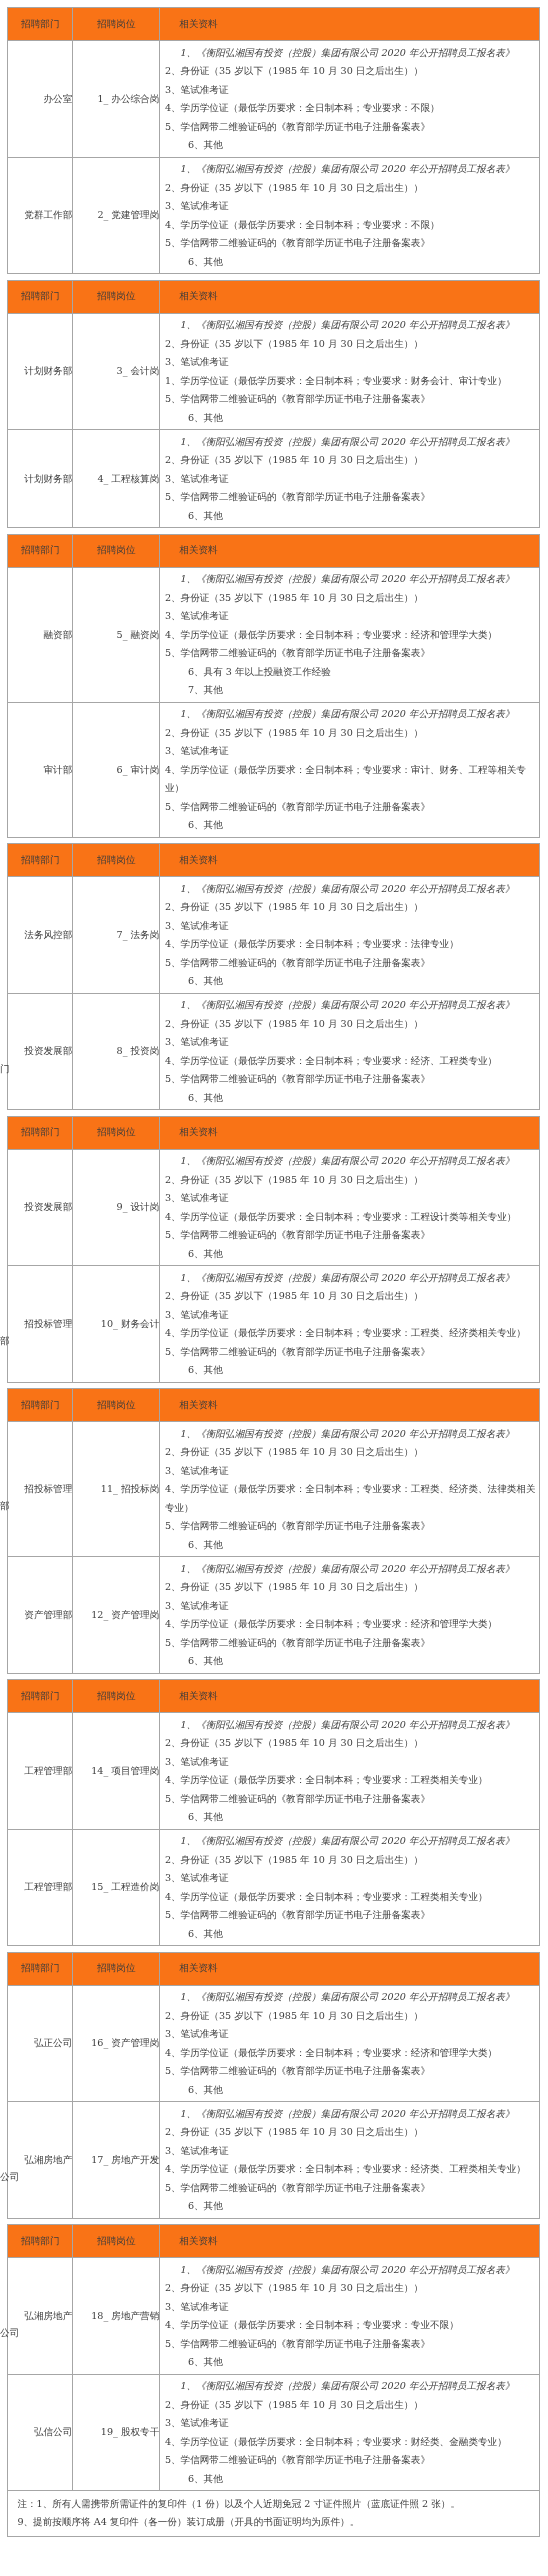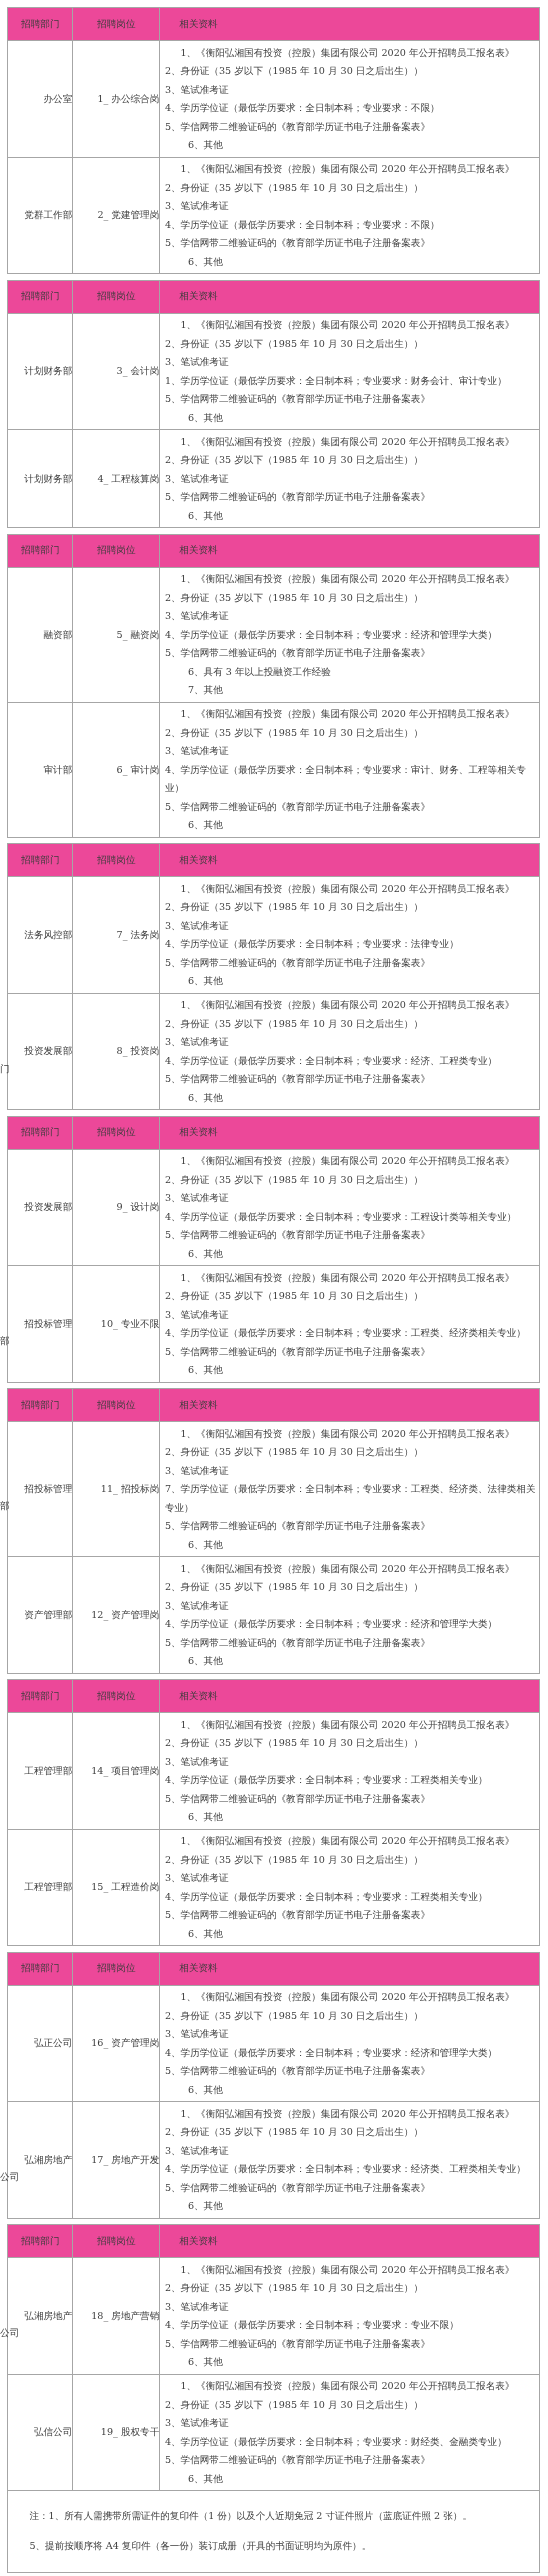--- a/index.html
+++ b/index.html
@@ -21,21 +21,21 @@
     border-left:0.9px solid #a6a6a6;
     margin-bottom:5.5px;
     font-size:9.6px;
     background:#ffffff;
   }
   .cell{
     border-right:0.9px solid #a6a6a6;
     border-bottom:0.9px solid #a6a6a6;
     box-sizing:border-box;
   }
-  .hdr{background:#ec4899;}
+  .hdr{background:#f97316;}
   .hc{display:flex;align-items:center;height:33px;}
   .hc.ctr{justify-content:center;}
   .hc.matpad{padding-left:19px;}
   .dc{
     display:flex;
     align-items:center;
     justify-content:flex-end;
     text-align:center;
     position:relative;
     line-height:18.3px;
@@ -46,28 +46,28 @@
     top:calc(50% + 8.2px);
     white-space:nowrap;
     text-align:left;
   }
   .mats{padding:2.7px 3.7px 1.8px 4.6px;}
   .mats p{
     margin:0;
     line-height:18.5px;
     text-align:left;
   }
-  .ind1{text-indent:15.5px;}
+  .ind1{text-indent:15.5px;font-style:italic;}
   .ind2{text-indent:23px;}
   .note{
     grid-column:1 / -1;
     padding:3.7px 7.3px 4.6px 9.1px;
   }
   .note p{
-    margin:12px;
+    margin:0;
     line-height:18.5px;
   }
 </style>
 </head>
 <body>
 
 <div id="doc">
     <div class="tbl">
       <div class="cell hc ctr hdr">招聘部门</div>
       <div class="cell hc ctr hdr">招聘岗位</div>
@@ -217,21 +217,21 @@
         <p>3、笔试准考证</p>
         <p>4、学历学位证（最低学历要求：全日制本科；专业要求：工程设计类等相关专业）</p>
         <p>5、学信网带二维验证码的《教育部学历证书电子注册备案表》</p>
         <p class="ind2">6、其他</p>
       </div>
       <div class="cell dc">
         <span>招投标管理</span>
         <span class="ovf">部</span>
       </div>
       <div class="cell dc">
-        <span>10_ 专业不限</span>
+        <span>10_ 财务会计</span>
       </div>
       <div class="cell mats">
         <p class="ind1">1、《衡阳弘湘国有投资（控股）集团有限公司 2020 年公开招聘员工报名表》</p>
         <p>2、身份证（35 岁以下（1985 年 10 月 30 日之后出生））</p>
         <p>3、笔试准考证</p>
         <p>4、学历学位证（最低学历要求：全日制本科；专业要求：工程类、经济类相关专业）</p>
         <p>5、学信网带二维验证码的《教育部学历证书电子注册备案表》</p>
         <p class="ind2">6、其他</p>
       </div>
     </div>
@@ -243,21 +243,21 @@
         <span>招投标管理</span>
         <span class="ovf">部</span>
       </div>
       <div class="cell dc">
         <span>11_ 招投标岗</span>
       </div>
       <div class="cell mats">
         <p class="ind1">1、《衡阳弘湘国有投资（控股）集团有限公司 2020 年公开招聘员工报名表》</p>
         <p>2、身份证（35 岁以下（1985 年 10 月 30 日之后出生））</p>
         <p>3、笔试准考证</p>
-        <p>7、学历学位证（最低学历要求：全日制本科；专业要求：工程类、经济类、法律类相关专业）</p>
+        <p>4、学历学位证（最低学历要求：全日制本科；专业要求：工程类、经济类、法律类相关专业）</p>
         <p>5、学信网带二维验证码的《教育部学历证书电子注册备案表》</p>
         <p class="ind2">6、其他</p>
       </div>
       <div class="cell dc">
         <span>资产管理部</span>
       </div>
       <div class="cell dc">
         <span>12_ 资产管理岗</span>
       </div>
       <div class="cell mats">
@@ -364,17 +364,17 @@
       <div class="cell mats">
         <p class="ind1">1、《衡阳弘湘国有投资（控股）集团有限公司 2020 年公开招聘员工报名表》</p>
         <p>2、身份证（35 岁以下（1985 年 10 月 30 日之后出生））</p>
         <p>3、笔试准考证</p>
         <p>4、学历学位证（最低学历要求：全日制本科；专业要求：财经类、金融类专业）</p>
         <p>5、学信网带二维验证码的《教育部学历证书电子注册备案表》</p>
         <p class="ind2">6、其他</p>
       </div>
       <div class="cell note">
         <p>注：1、所有人需携带所需证件的复印件（1 份）以及个人近期免冠 2 寸证件照片（蓝底证件照 2 张）。</p>
-        <p>5、提前按顺序将 A4 复印件（各一份）装订成册（开具的书面证明均为原件）。</p>
+        <p>9、提前按顺序将 A4 复印件（各一份）装订成册（开具的书面证明均为原件）。</p>
       </div>
     </div>
   </div>
 
 
 </body></html>

